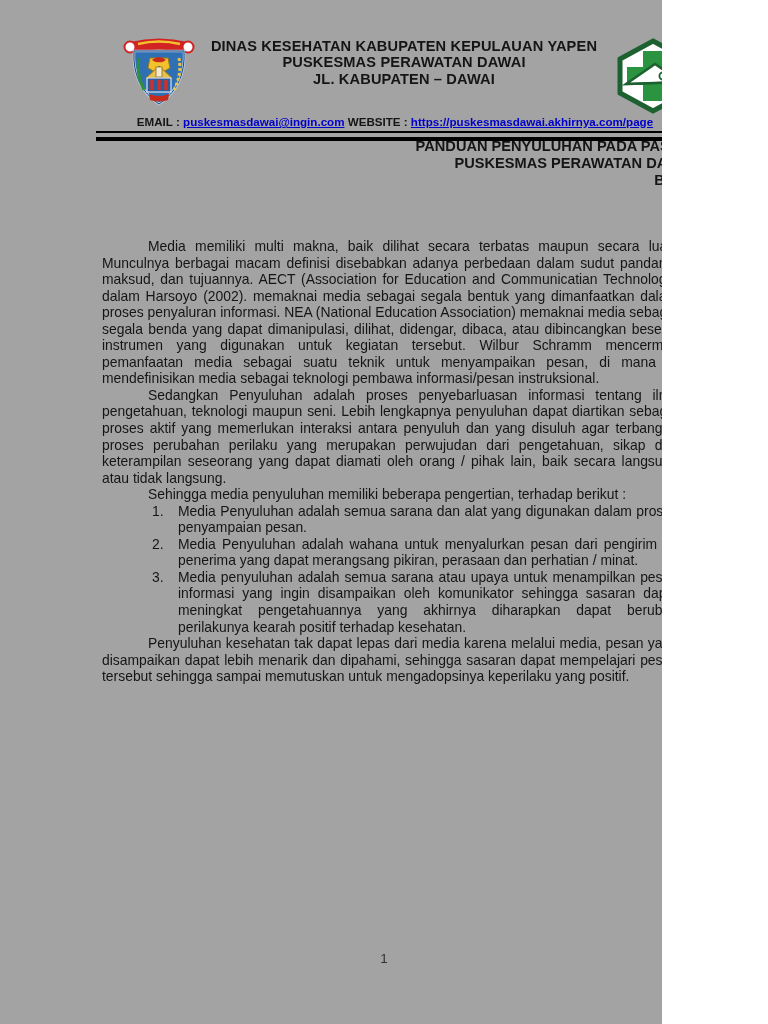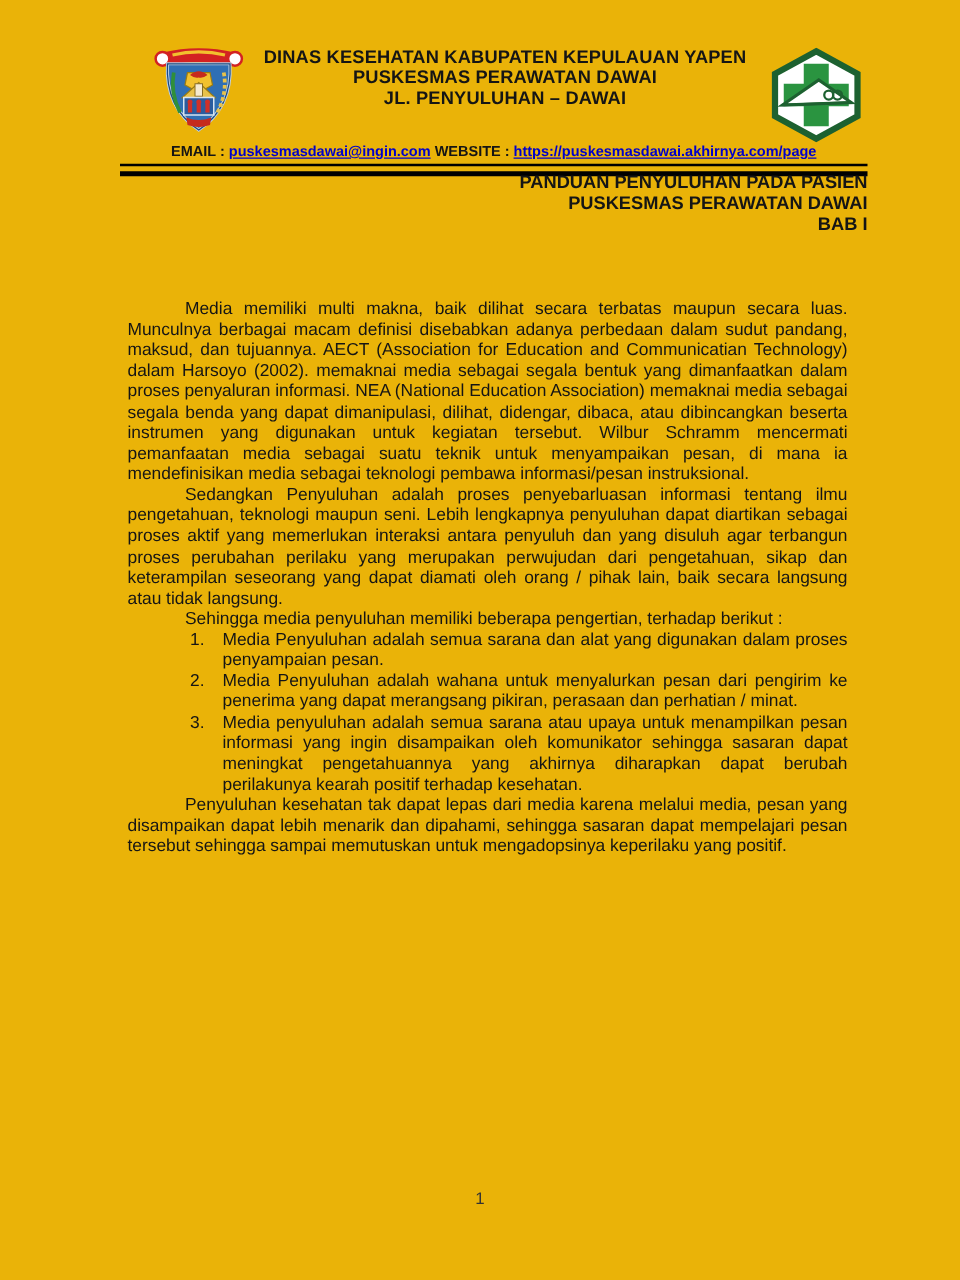--- a/index.html
+++ b/index.html
@@ -1,17 +1,17 @@
 <!DOCTYPE html>
 <html><head>
 <meta charset="utf-8">
 <style>
   html,body{margin:0;padding:0;background:#ffffff;}
   body{width:768px;height:1024px;font-family:"Liberation Sans",sans-serif;color:#151515;}
-  .sheet{position:relative;width:768px;height:1024px;background:#eab308;overflow:hidden;}
+  .sheet{position:relative;width:662px;height:1024px;background:#a3a3a3;overflow:hidden;}
 
   
   .letterhead{position:absolute;left:96px;top:34px;width:598px;}
   .lh-row{display:flex;align-items:flex-start;}
   .crest{width:74px;height:80px;margin-left:26px;flex:0 0 auto;}
   .lh-text{flex:1;text-align:center;padding-top:4px;}
   .lh-line{font-weight:bold;font-size:14.6px;line-height:16.4px;letter-spacing:.15px;white-space:nowrap;}
   .pkm-logo{width:82px;height:76px;margin-top:4px;flex:0 0 auto;}
   .email-line{text-align:center;font-weight:bold;font-size:11.6px;margin-top:1px;white-space:nowrap;}
   .email-line a{color:#0000cc;text-decoration:underline;}
@@ -67,21 +67,21 @@
 
         <path d="M17 24 Q14 40 22 56" stroke="#2f8f3a" stroke-width="3" fill="none"></path>
         <path d="M57 24 Q60 40 52 56" stroke="#e8c24a" stroke-width="3" stroke-dasharray="3 2" fill="none"></path>
 
         <path d="M27 60 Q37 64 47 60 L46 66 Q37 69 28 66 Z" fill="#c62b1d"></path>
       </svg>
 
       <div class="lh-text">
         <div class="lh-line">DINAS KESEHATAN KABUPATEN KEPULAUAN YAPEN</div>
         <div class="lh-line">PUSKESMAS PERAWATAN DAWAI</div>
-        <div class="lh-line">JL. PENYULUHAN – DAWAI</div>
+        <div class="lh-line">JL. KABUPATEN – DAWAI</div>
       </div>
 
       <svg class="pkm-logo" viewBox="0 0 80 76">
         <polygon points="40,3 73,21 73,55 40,73 7,55 7,21" fill="#ffffff" stroke="#1d6130" stroke-width="5"></polygon>
         <rect x="30" y="13" width="20" height="50" fill="#2a9440"></rect>
         <rect x="14" y="29" width="52" height="18" fill="#2a9440"></rect>
         <polygon points="13,46 42,26 68,44" fill="#ffffff" stroke="#1d6130" stroke-width="2.5"></polygon>
         <line x1="13" y1="46" x2="68" y2="44" stroke="#1d6130" stroke-width="2"></line>
         <circle cx="50" cy="38" r="3.6" fill="none" stroke="#1d6130" stroke-width="1.8"></circle>
         <circle cx="57" cy="38" r="3.6" fill="none" stroke="#1d6130" stroke-width="1.8"></circle>

